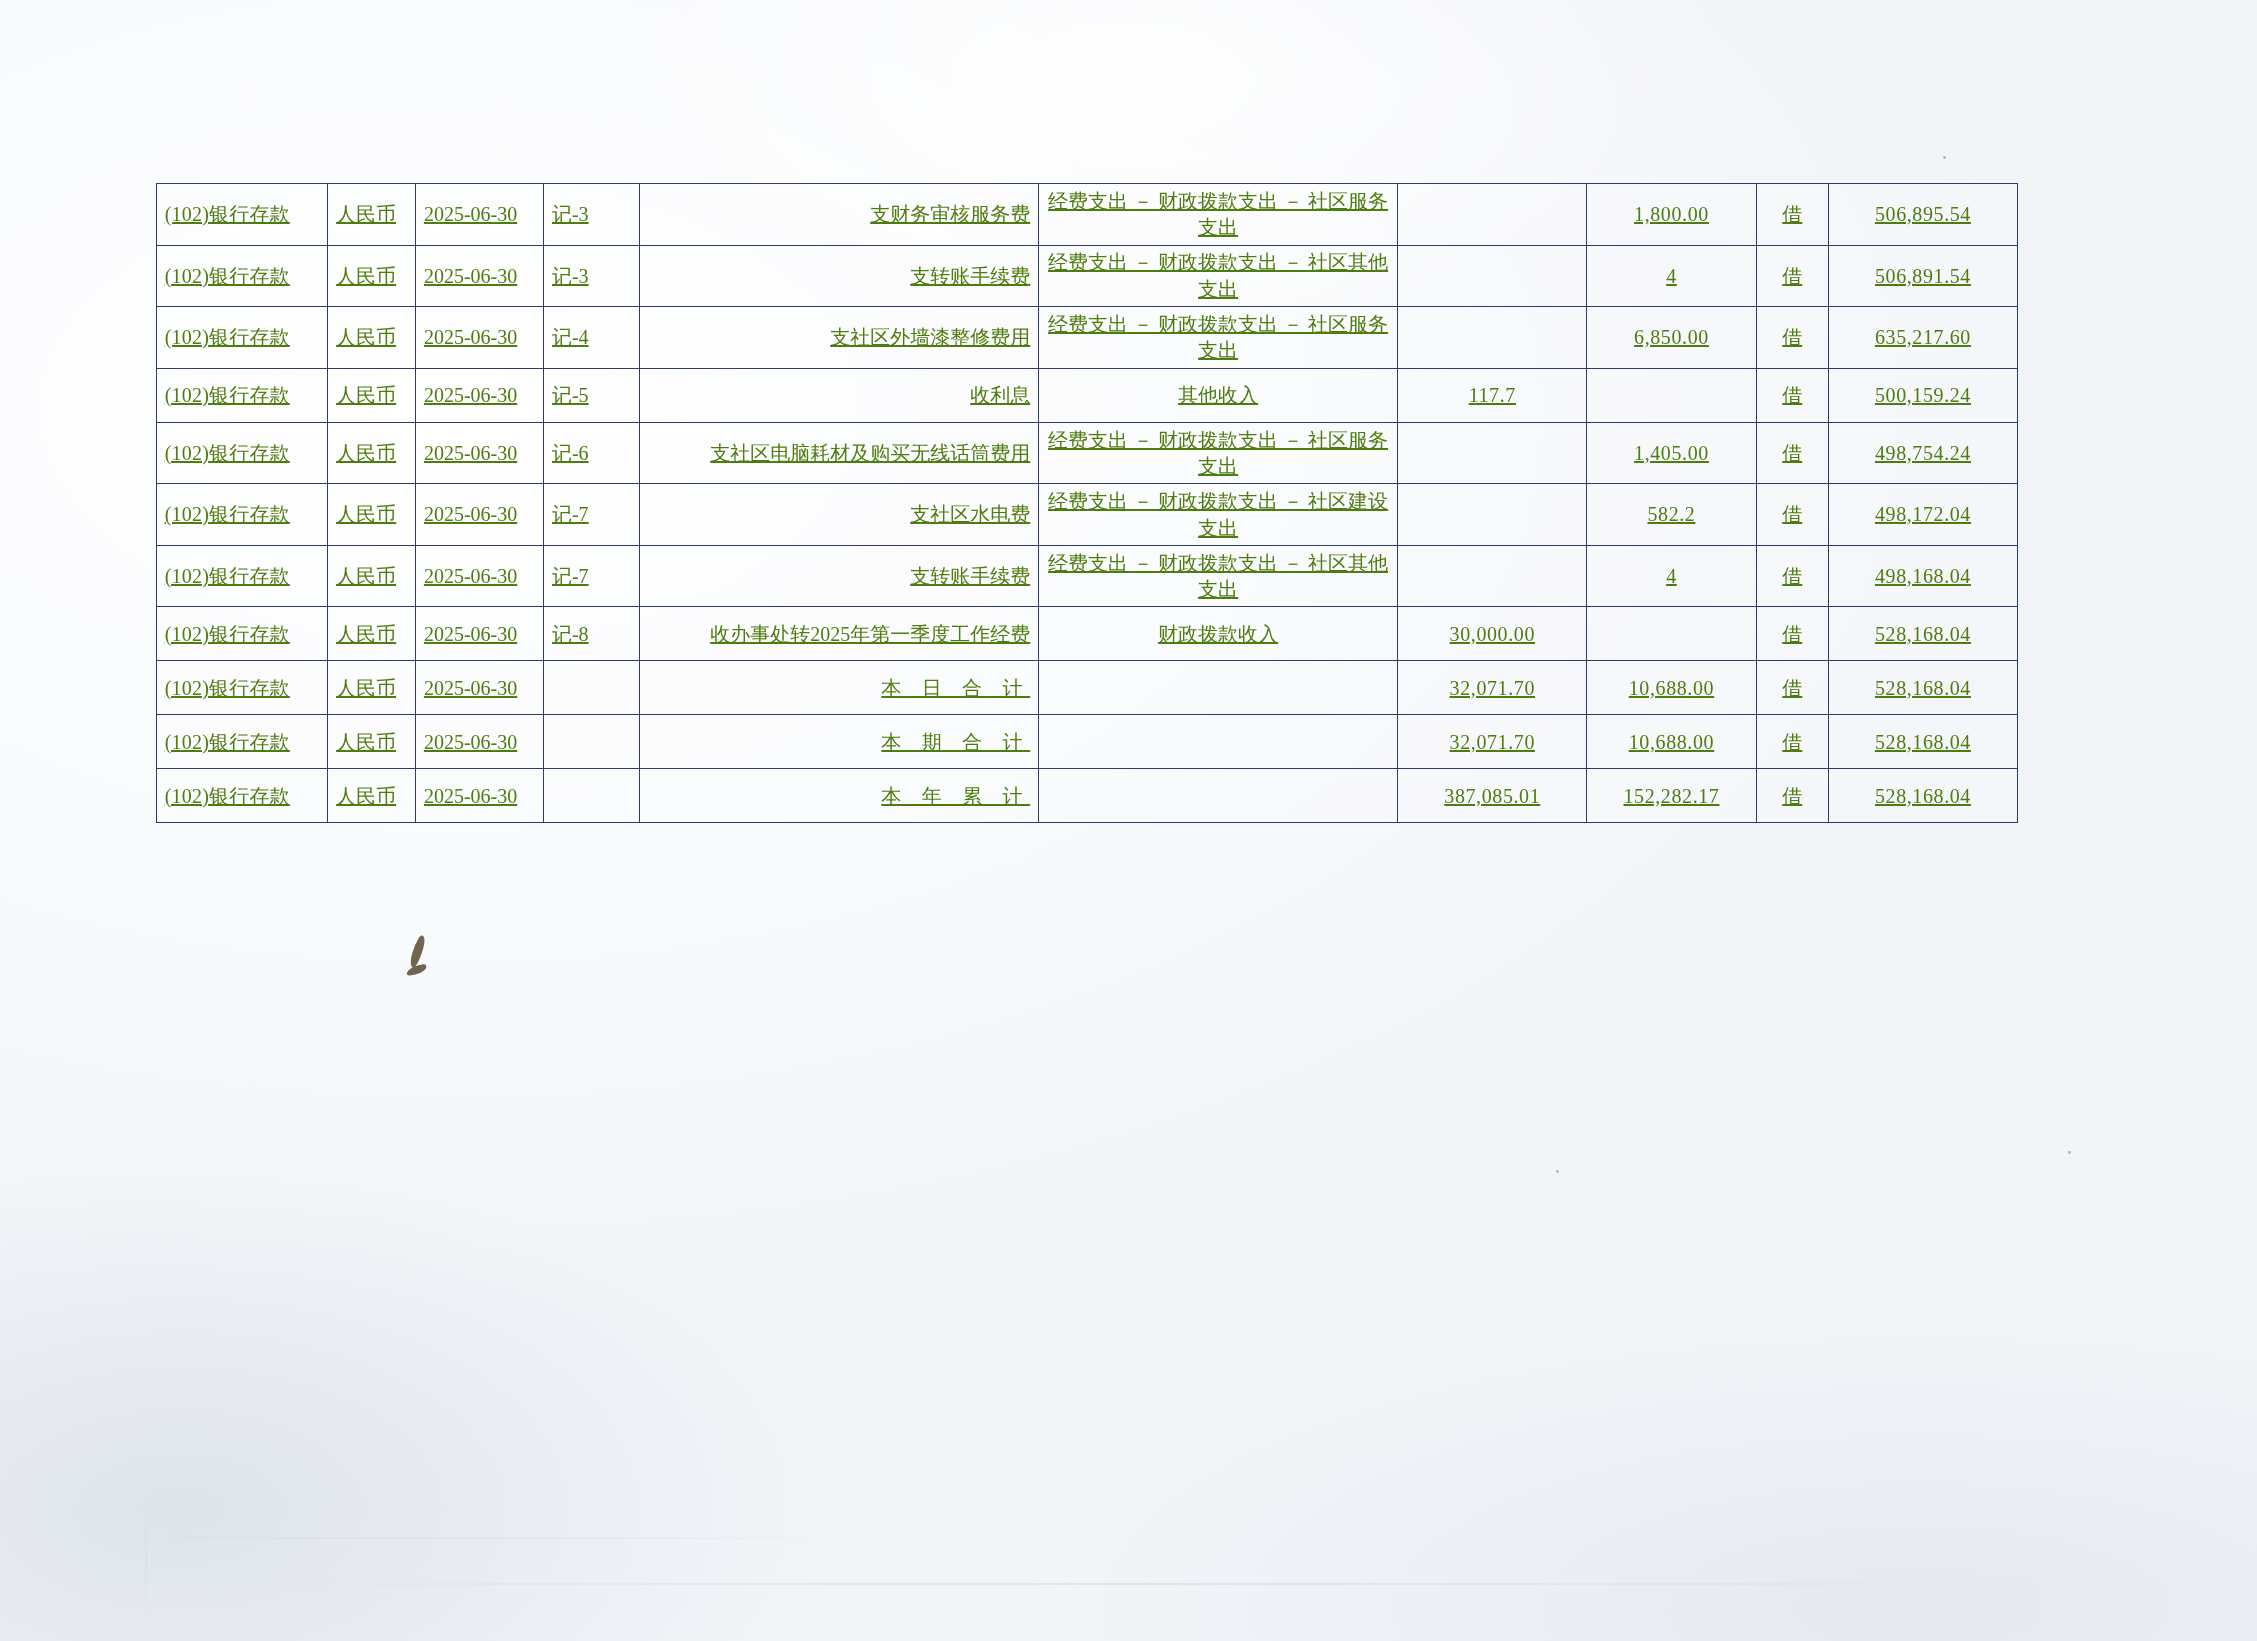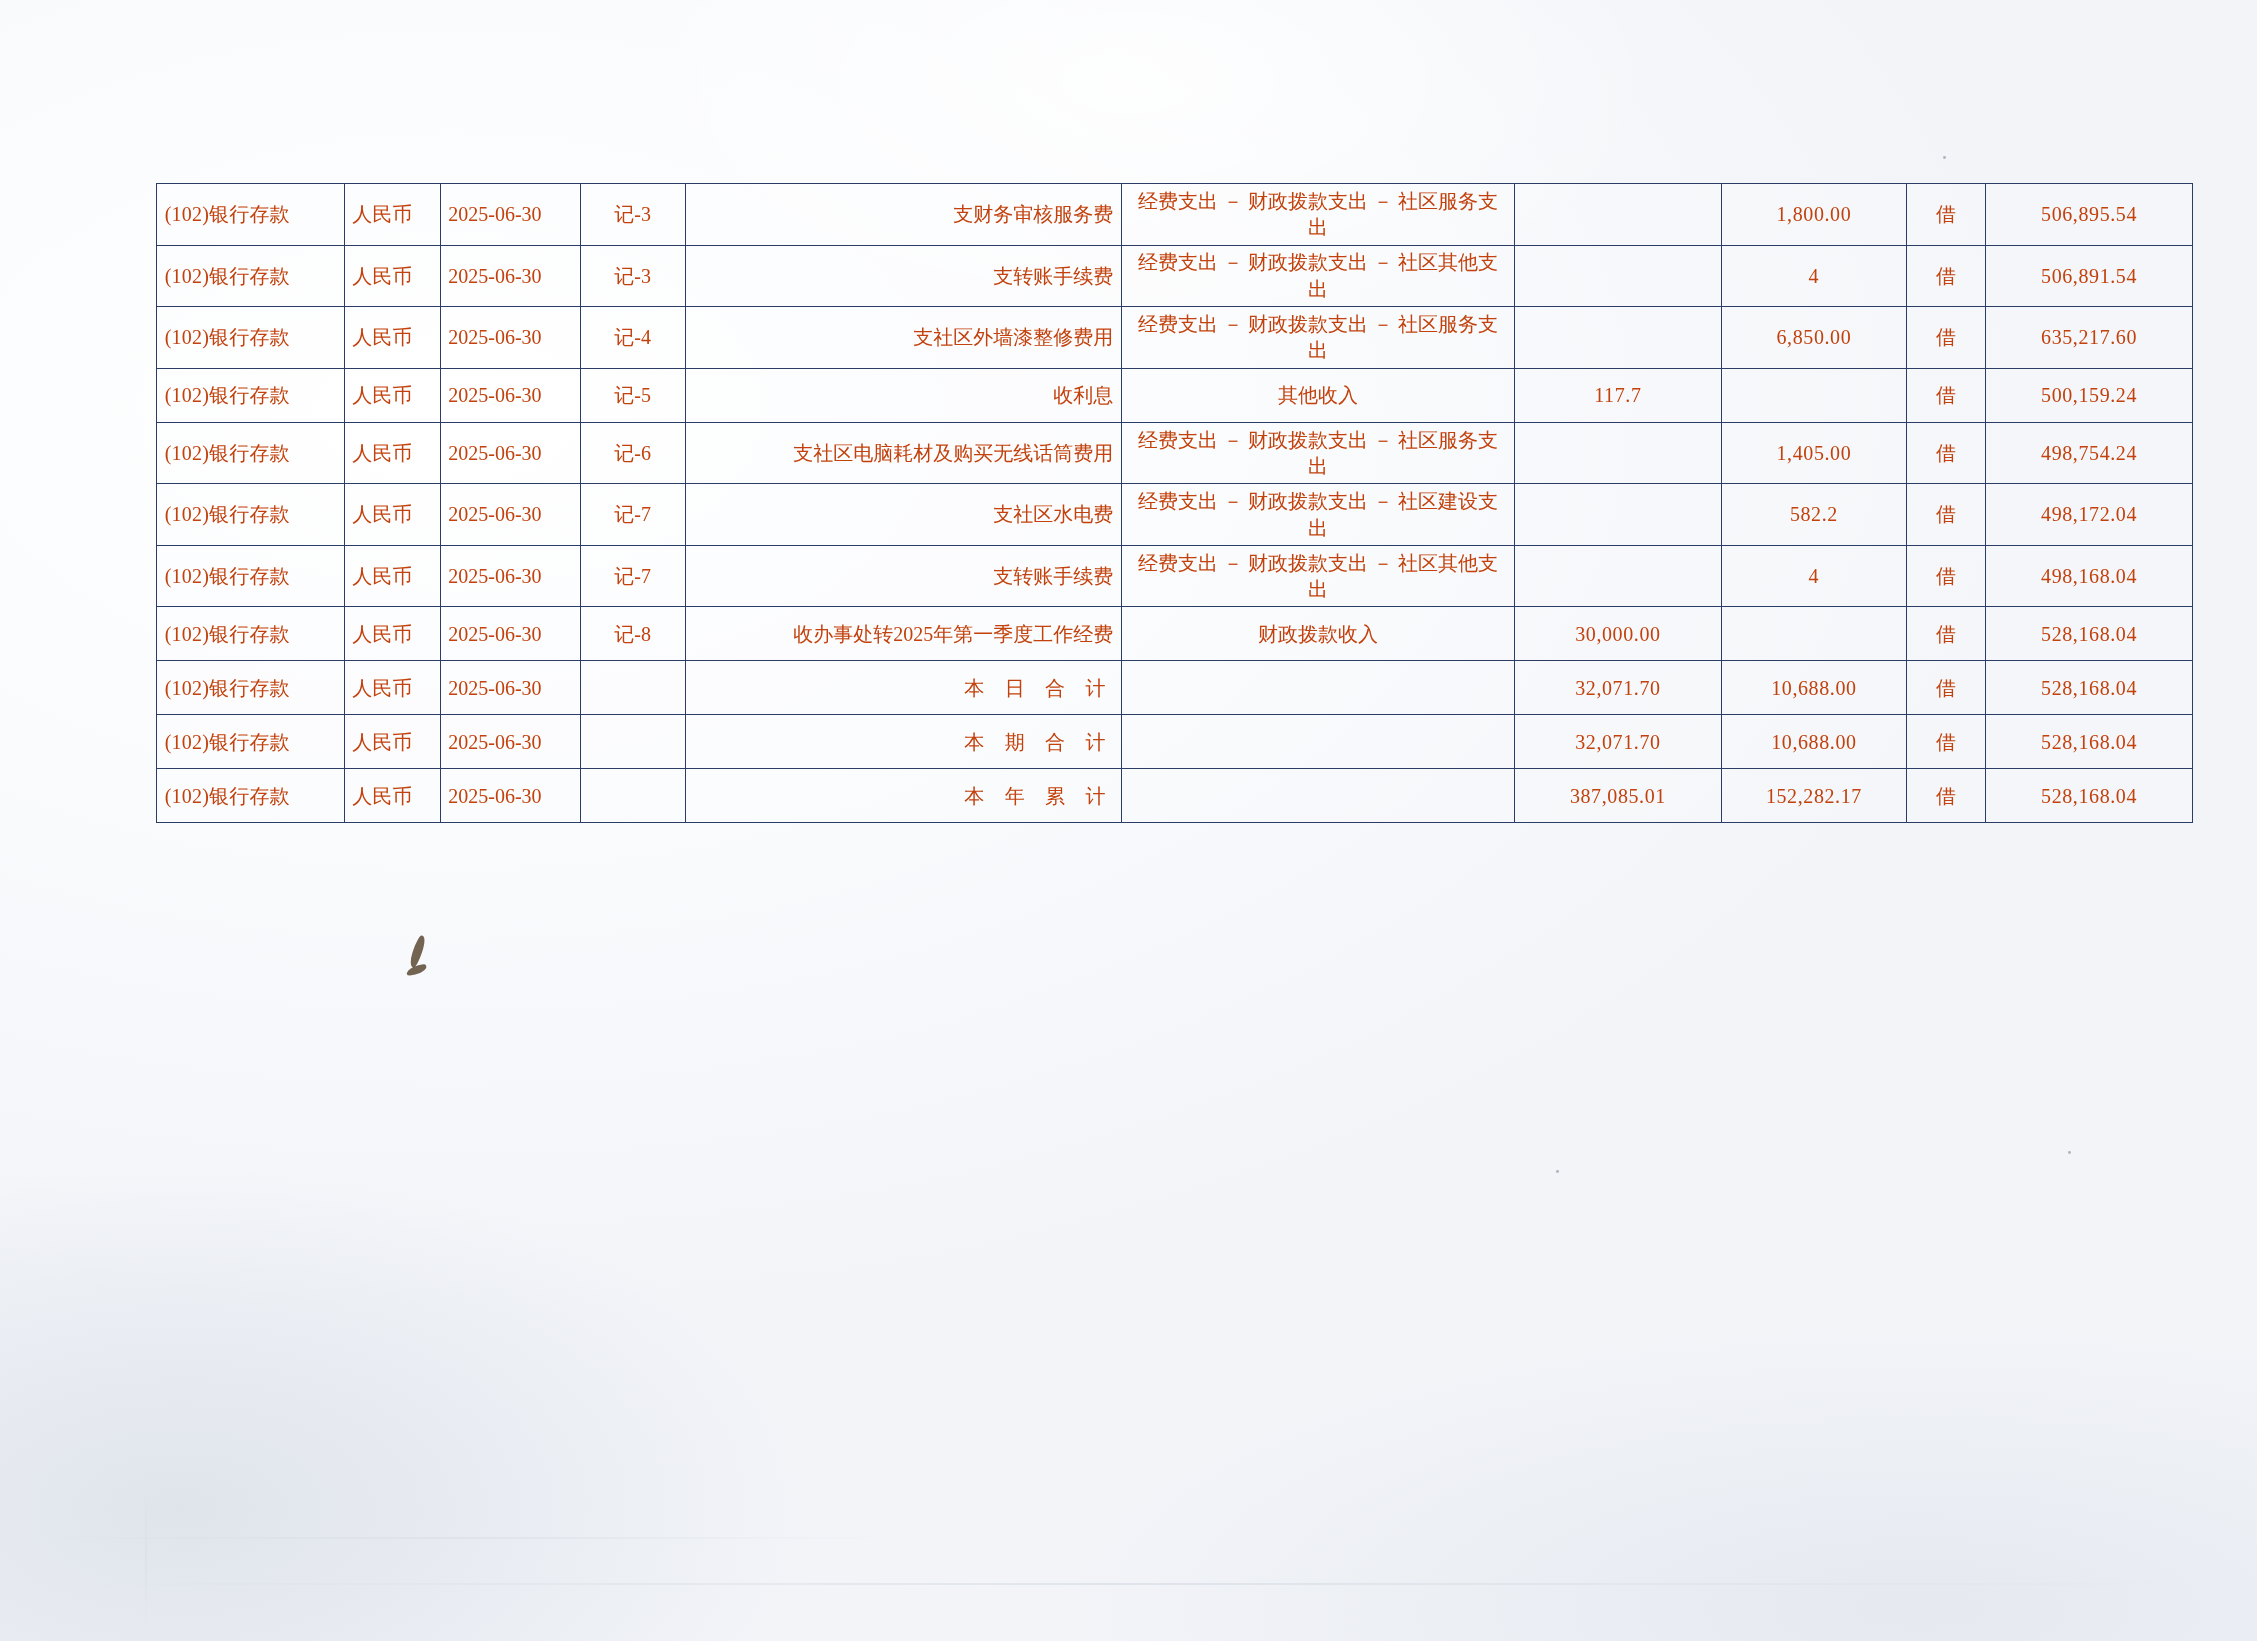--- a/index.html
+++ b/index.html
@@ -56,25 +56,26 @@
     position: absolute;
     width: 2.9px; height: 2.9px;
     background: rgba(120,130,145,.55);
     border-radius: 50%;
   }
 
   table.ledger {
     position: absolute;
     left: 156px;
     top: 183px;
-    width: 2037px;
+    width: 1862px;
     border-collapse: collapse;
     table-layout: fixed;
-    color: #c2410c;
+    color: #4d7c0f;
     background: transparent;
+    text-decoration: underline;
   }
   table.ledger td {
     border: 1.5px solid #2b3d66;
     padding: 3.9px 7.7px;
     font-size: 20px;
     line-height: 1.32;
     vertical-align: middle;
     height: 54px;
     box-sizing: border-box;
     background: rgba(255,255,255,0.22);
@@ -87,21 +88,21 @@
   col.c-summary   { width: 386px; }
   col.c-subject   { width: 348px; }
   col.c-debit     { width: 183px; }
   col.c-credit    { width: 164px; }
   col.c-dir       { width: 70px;  }
   col.c-balance   { width: 183px; }
 
   td.account  { text-align: left;  white-space: nowrap; letter-spacing: 0.2px; }
   td.currency { white-space: nowrap; }
   td.date     { text-align: left; white-space: nowrap; font-family: "Liberation Serif", serif; }
-  td.voucher  { text-align: center; white-space: nowrap; }
+  td.voucher  { text-align: left; white-space: nowrap; }
   td.summary  { text-align: right; }
   td.subject  { text-align: center; font-size: 18.3px; line-height: 1.45; }
   td.num      { text-align: center; white-space: nowrap; padding-right: 11.6px; letter-spacing: 0.6px; }
   td.dir      { text-align: center; white-space: nowrap; }
 
   td.total-label {
     letter-spacing: 7.7px;
     text-indent: 3.9px;
   }
 

